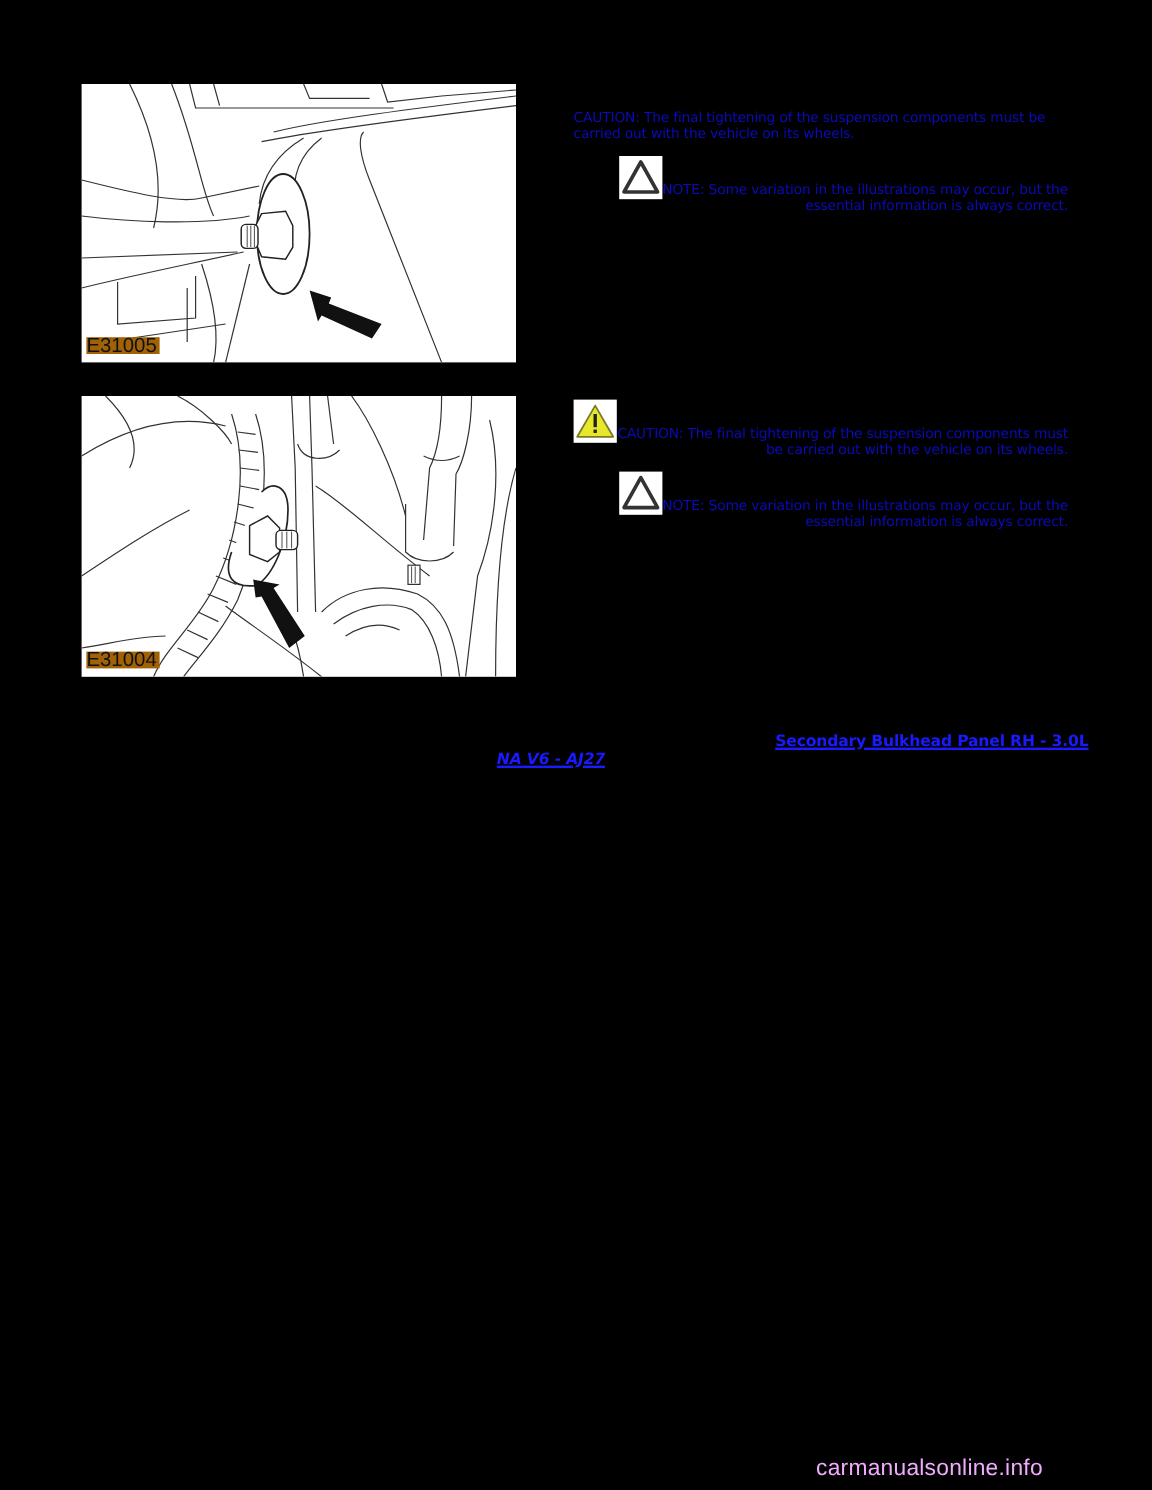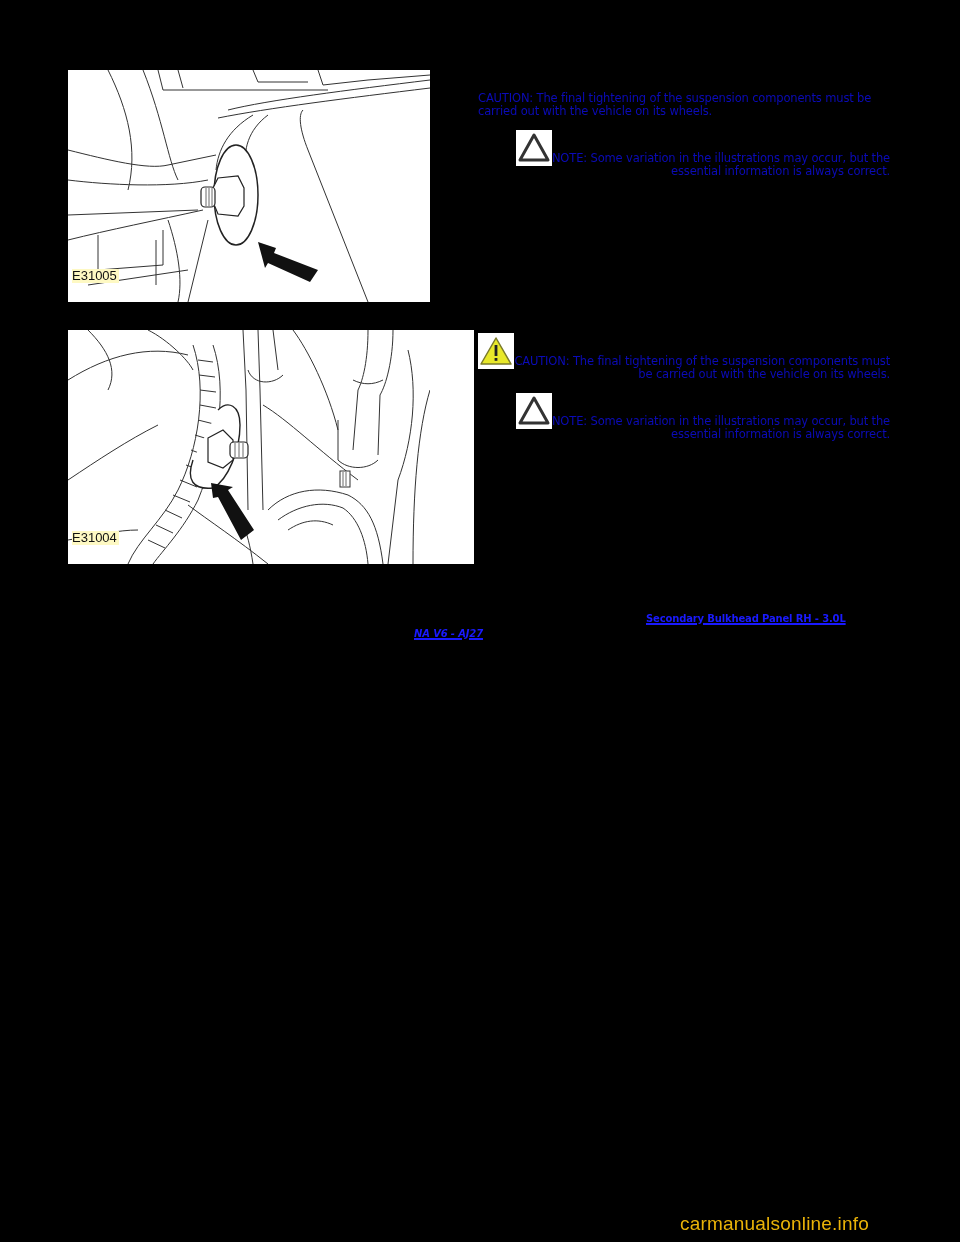--- a/index.html
+++ b/index.html
@@ -14,30 +14,30 @@
       overflow: hidden;
       font-family: "DejaVu Sans", sans-serif;
     }
     .figure {
       position: absolute;
       background: #ffffff;
       overflow: hidden;
     }
     .figure svg { display: block; }
     #fig1 { left: 68px; top: 70px; width: 362px; height: 232px; }
-    #fig2 { left: 68px; top: 330px; width: 406px; height: 234px; }
+    #fig2 { left: 68px; top: 330px; width: 362px; height: 234px; }
 
     .fig-code {
       position: absolute;
       left: 4px;
-      bottom: 19px;
+      bottom: 7px;
       font-family: "Liberation Sans", sans-serif;
-      font-size: 13px;
+      font-size: 17px;
       color: #111;
-      background: #fef9c3;
+      background: #a16207;
       padding-right: 2px;
       line-height: 14px;
     }
 
     .notes {
       position: absolute;
       left: 478px;
       width: 412px;
       color: #0b0bb8;
       font-family: "DejaVu Sans", sans-serif;
@@ -59,35 +59,35 @@
       margin-bottom: -1px;
       background: #ffffff;
     }
     .icon-box svg { display: block; }
 
     .link-line {
       position: absolute;
       color: #1a1aff;
       font-family: "DejaVu Sans", sans-serif;
       font-weight: bold;
-      font-size: 10px;
+      font-size: 13px;
       line-height: 13px;
       text-decoration: underline;
       text-decoration-thickness: 2px;
       cursor: pointer;
       letter-spacing: -0.15px;
     }
     #link-part1 { left: 646px; top: 612px; }
     #link-part2 { left: 414px; top: 627px; font-style: italic; }
 
     .watermark {
       position: absolute;
       left: 680px;
       top: 1213px;
-      color: #eab308;
+      color: #f0abfc;
       font-family: "Liberation Sans", sans-serif;
       font-size: 19px;
       letter-spacing: 0.2px;
     }
   </style>
 </head>
 <body>
 
 <div class="figure" id="fig1">
   <svg width="362" height="232" viewBox="0 0 362 232">

